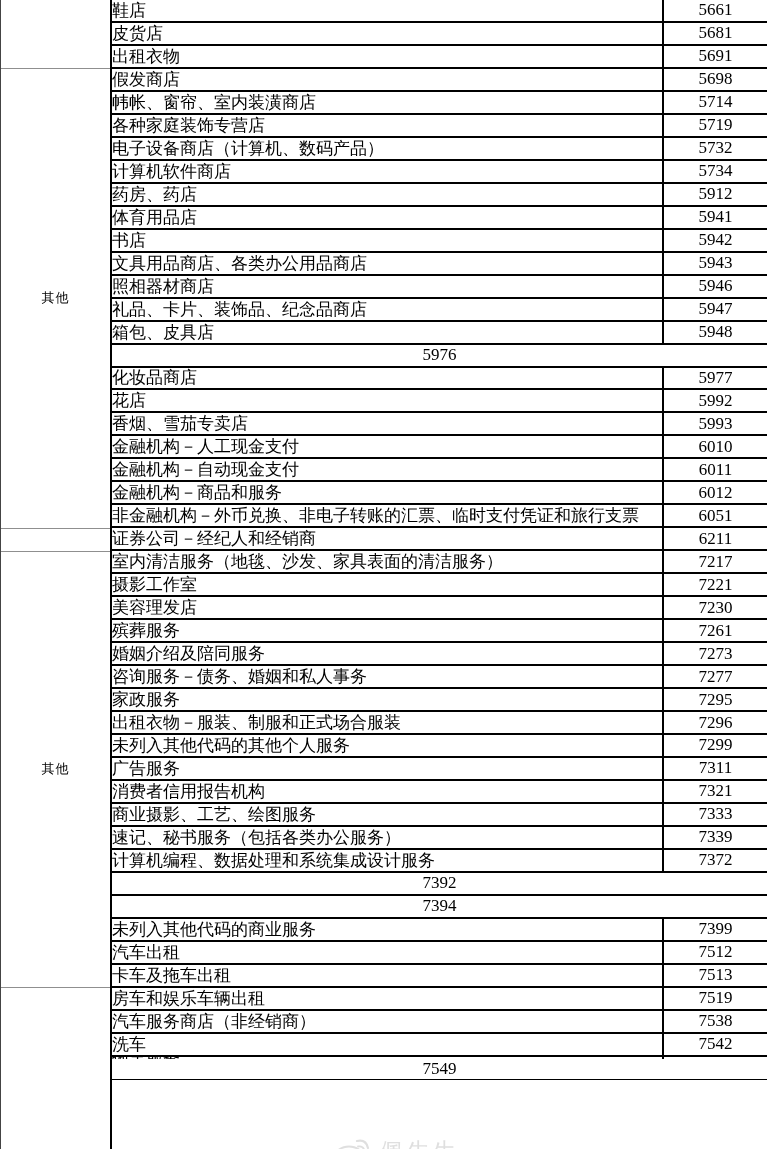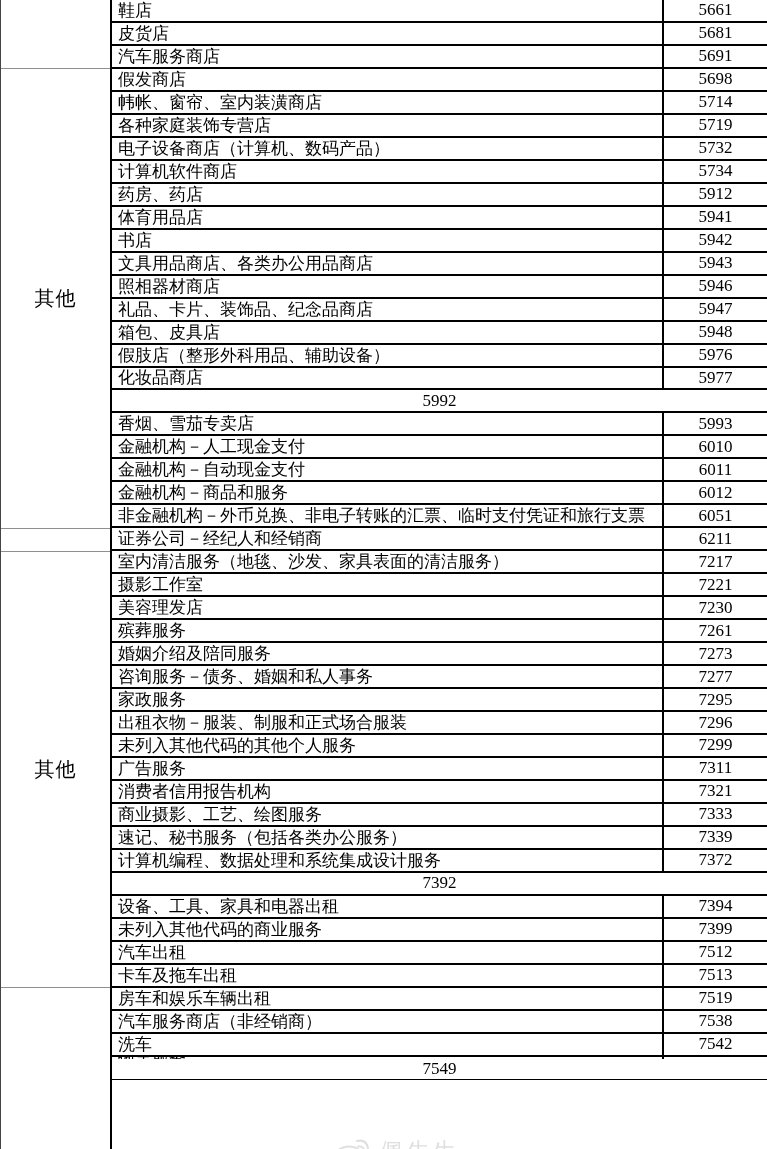--- a/index.html
+++ b/index.html
@@ -25,42 +25,41 @@
     border-right: 2px solid #000;
     display: flex;
     flex-direction: column;
   }
   .group-cell {
     box-sizing: border-box;
     border-bottom: 1px solid #8f8f8f;
     display: flex;
     align-items: center;
     justify-content: center;
-    font-size: 20px;
+    font-size: 13px;
     letter-spacing: 1px;
   }
   .group-cell:last-child { border-bottom: none; }
   
   .rows {
     flex: 1;
     display: flex;
     flex-direction: column;
   }
   .row {
     height: 22.98px;
     box-sizing: border-box;
     border-bottom: 2px solid #000;
     display: flex;
   }
   .row:last-child { border-bottom-width: 1px; flex-direction: column; }
   .cell-desc {
     width: 552px;
     box-sizing: border-box;
     border-right: 2px solid #000;
-    padding-left: 6px;
     display: flex;
     align-items: center;
     font-size: 17px;
     white-space: nowrap;
     overflow: hidden;
     font-family: Liberation Mono, monospace;
   }
   .cell-code {
     flex: 1;
     display: flex;
@@ -106,21 +105,21 @@
   <div class="rows">
       <div class="row">
         <div class="cell-desc">鞋店</div>
         <div class="cell-code">5661</div>
       </div>
       <div class="row">
         <div class="cell-desc">皮货店</div>
         <div class="cell-code">5681</div>
       </div>
       <div class="row">
-        <div class="cell-desc">汽车服务商店</div>
+        <div class="cell-desc">出租衣物</div>
         <div class="cell-code">5691</div>
       </div>
       <div class="row">
         <div class="cell-desc">假发商店</div>
         <div class="cell-code">5698</div>
       </div>
       <div class="row">
         <div class="cell-desc">帏帐、窗帘、室内装潢商店</div>
         <div class="cell-code">5714</div>
       </div>
@@ -158,28 +157,28 @@
       </div>
       <div class="row">
         <div class="cell-desc">礼品、卡片、装饰品、纪念品商店</div>
         <div class="cell-code">5947</div>
       </div>
       <div class="row">
         <div class="cell-desc">箱包、皮具店</div>
         <div class="cell-code">5948</div>
       </div>
       <div class="row">
-        <div class="cell-desc">假肢店（整形外科用品、辅助设备）</div>
         <div class="cell-code">5976</div>
       </div>
       <div class="row">
         <div class="cell-desc">化妆品商店</div>
         <div class="cell-code">5977</div>
       </div>
       <div class="row">
+        <div class="cell-desc">花店</div>
         <div class="cell-code">5992</div>
       </div>
       <div class="row">
         <div class="cell-desc">香烟、雪茄专卖店</div>
         <div class="cell-code">5993</div>
       </div>
       <div class="row">
         <div class="cell-desc">金融机构－人工现金支付</div>
         <div class="cell-code">6010</div>
       </div>
@@ -252,21 +251,20 @@
         <div class="cell-code">7339</div>
       </div>
       <div class="row">
         <div class="cell-desc">计算机编程、数据处理和系统集成设计服务</div>
         <div class="cell-code">7372</div>
       </div>
       <div class="row">
         <div class="cell-code">7392</div>
       </div>
       <div class="row">
-        <div class="cell-desc">设备、工具、家具和电器出租</div>
         <div class="cell-code">7394</div>
       </div>
       <div class="row">
         <div class="cell-desc">未列入其他代码的商业服务</div>
         <div class="cell-code">7399</div>
       </div>
       <div class="row">
         <div class="cell-desc">汽车出租</div>
         <div class="cell-code">7512</div>
       </div>

